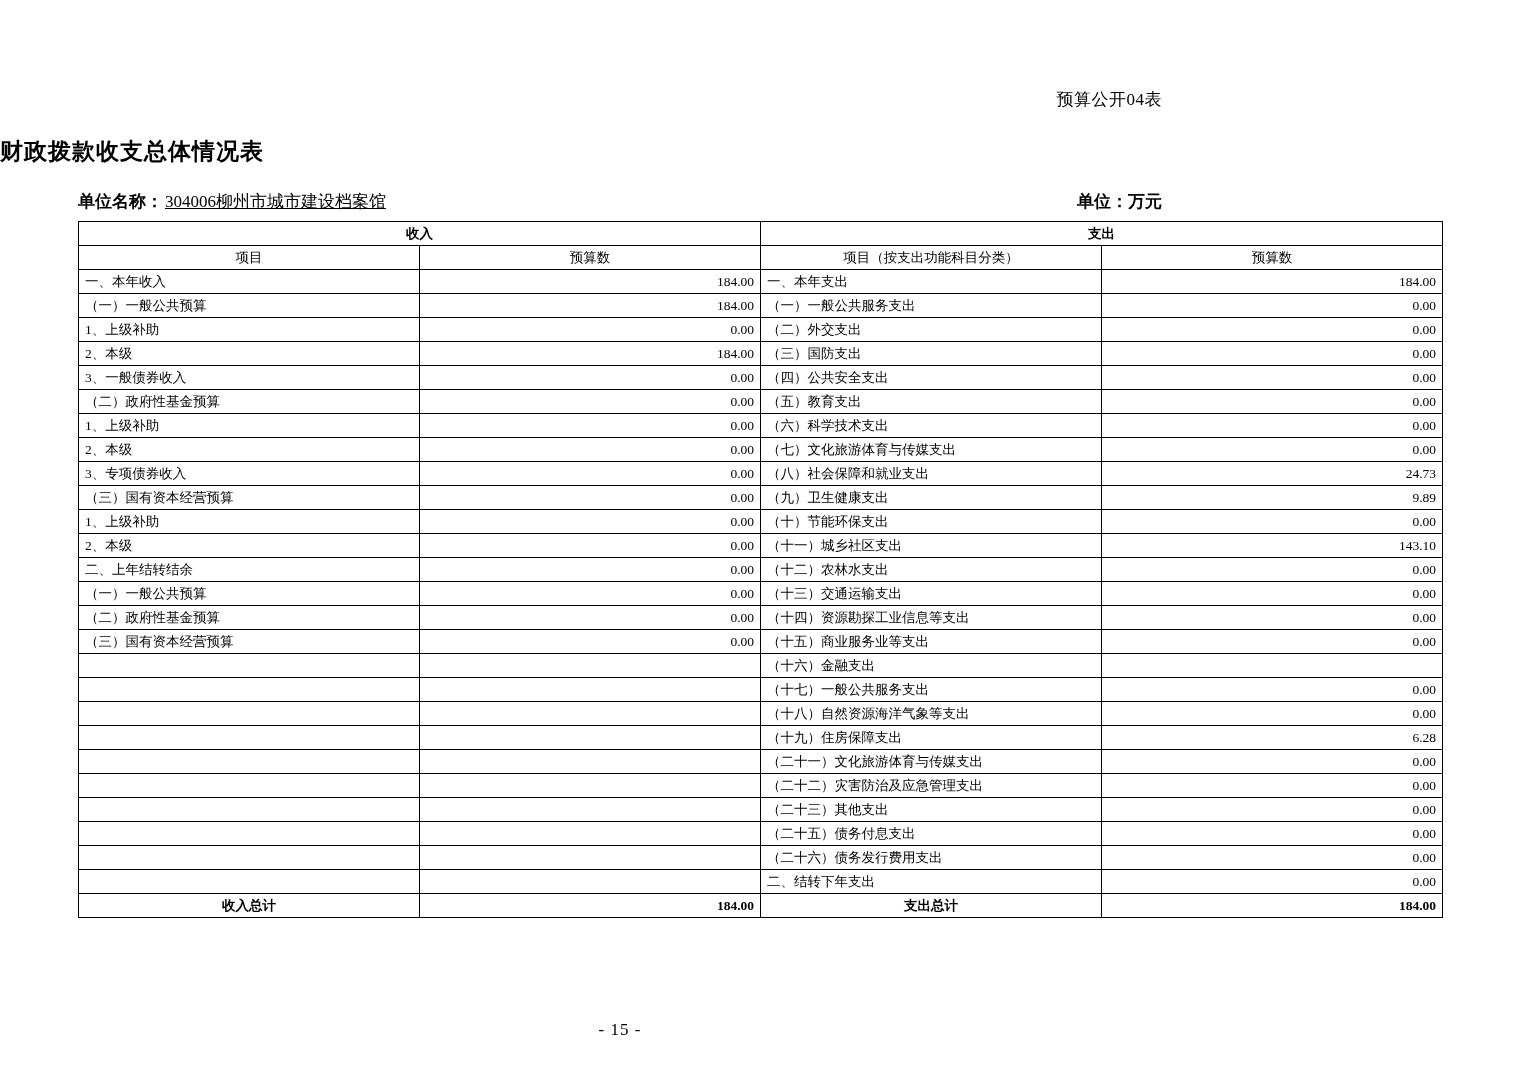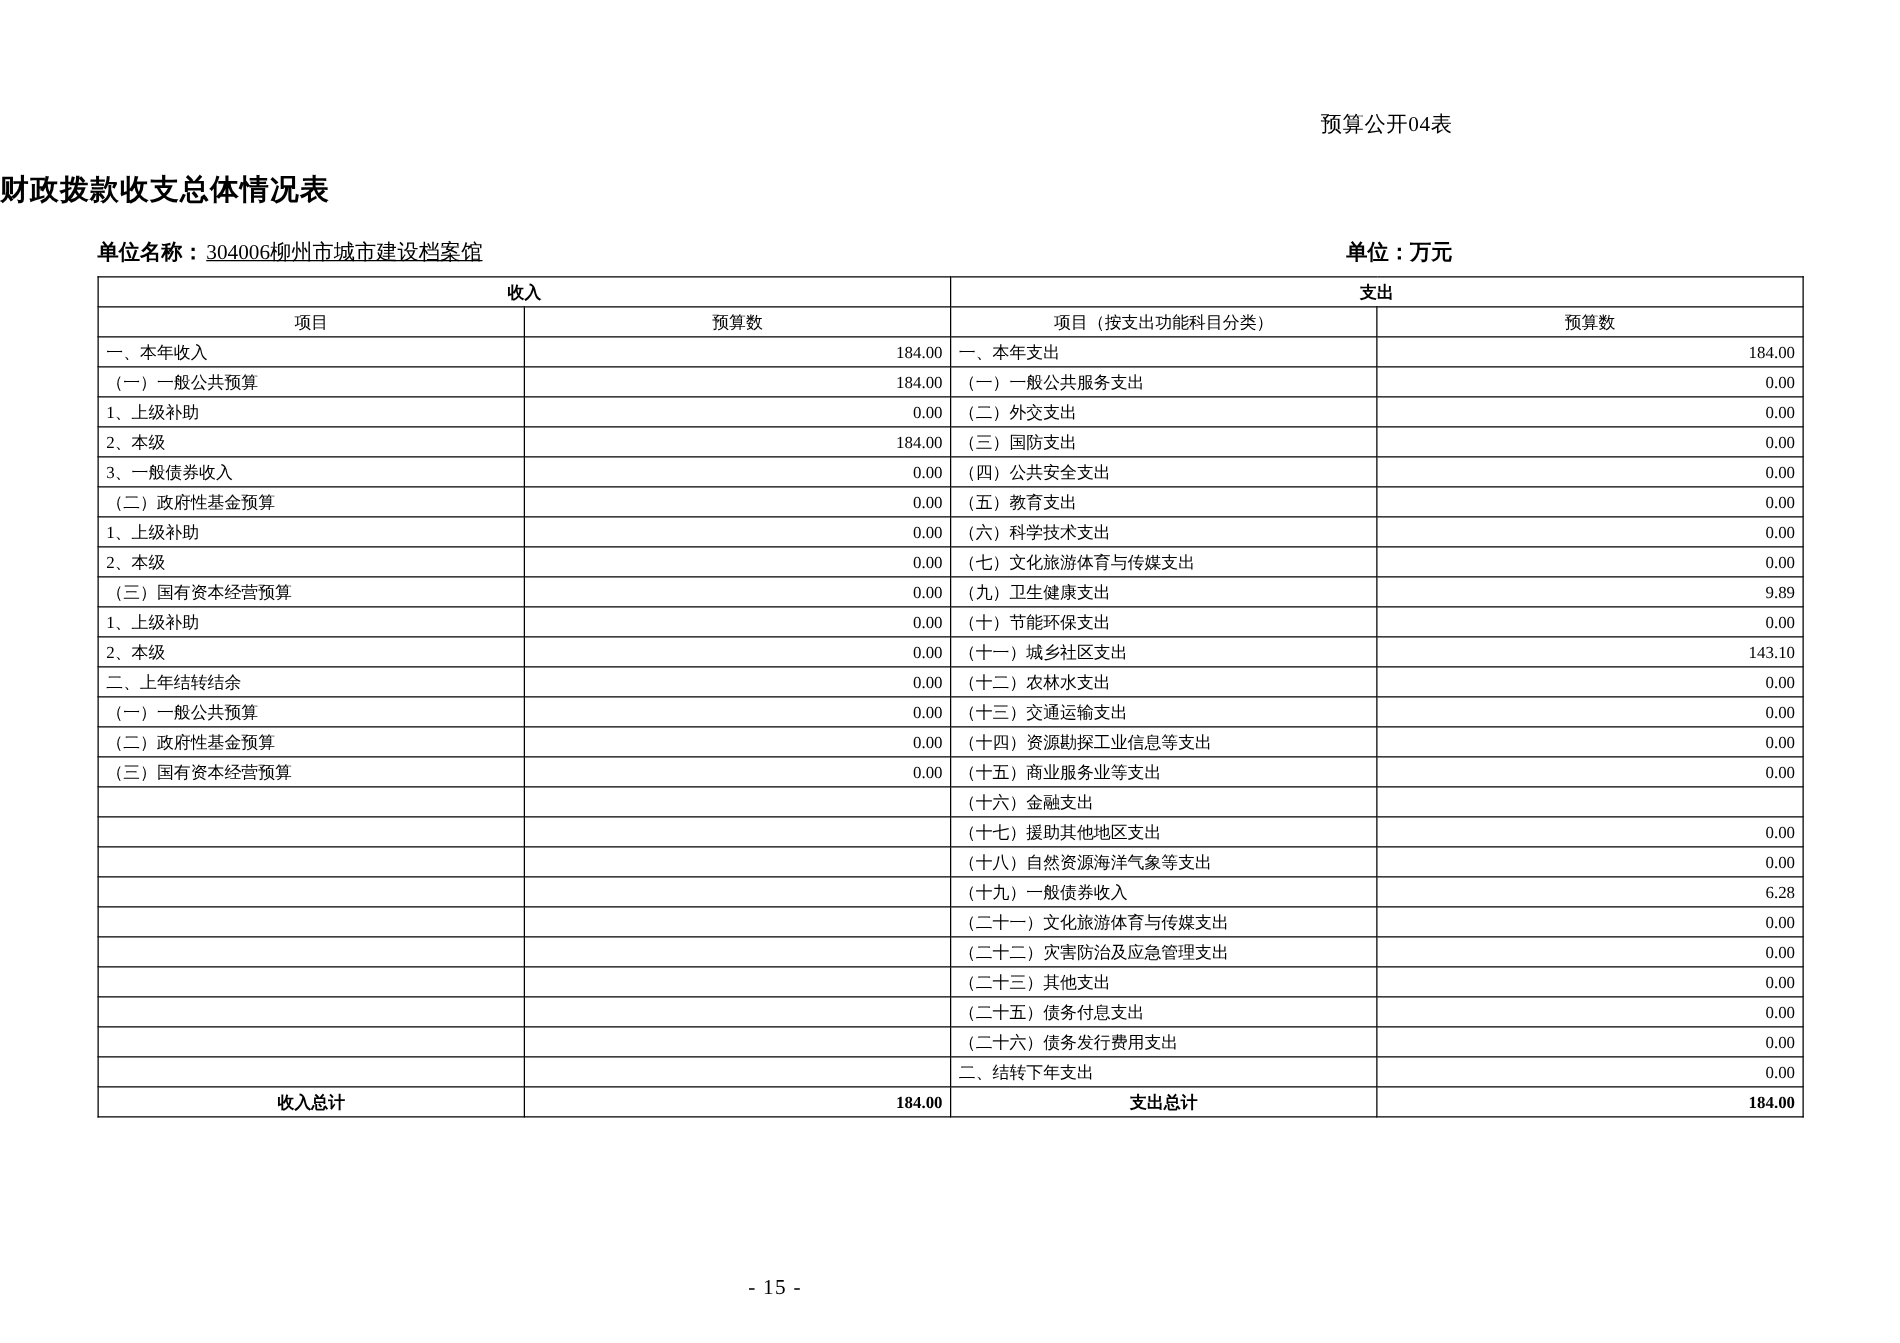--- a/index.html
+++ b/index.html
@@ -178,20 +178,26 @@
           <td class="indent1">（六）科学技术支出</td>
           <td class="right">0.00</td>
         </tr>
         <tr>
           <td class="indent2">2、本级</td>
           <td class="right">0.00</td>
           <td class="indent1">（七）文化旅游体育与传媒支出</td>
           <td class="right">0.00</td>
         </tr>
         <tr>
+          <td class="indent2">3、专项债券收入</td>
+          <td class="right">0.00</td>
+          <td class="indent1">（八）社会保障和就业支出</td>
+          <td class="right">24.73</td>
+        </tr>
+        <tr>
           <td class="indent1">（三）国有资本经营预算</td>
           <td class="right">0.00</td>
           <td class="indent1">（九）卫生健康支出</td>
           <td class="right">9.89</td>
         </tr>
         <tr>
           <td class="indent2">1、上级补助</td>
           <td class="right">0.00</td>
           <td class="indent1">（十）节能环保支出</td>
           <td class="right">0.00</td>
@@ -228,33 +234,33 @@
         </tr>
         <tr>
           <td></td>
           <td class="right"></td>
           <td class="indent1">（十六）金融支出</td>
           <td class="right"></td>
         </tr>
         <tr>
           <td></td>
           <td class="right"></td>
-          <td class="indent1">（十七）援助其他地区支出</td>
+          <td class="indent1">（十七）一般公共服务支出</td>
           <td class="right">0.00</td>
         </tr>
         <tr>
           <td></td>
           <td class="right"></td>
           <td class="indent1">（十八）自然资源海洋气象等支出</td>
           <td class="right">0.00</td>
         </tr>
         <tr>
           <td></td>
           <td class="right"></td>
-          <td class="indent1">（十九）一般债券收入</td>
+          <td class="indent1">（十九）住房保障支出</td>
           <td class="right">6.28</td>
         </tr>
         <tr>
           <td></td>
           <td class="right"></td>
           <td class="indent1">（二十一）文化旅游体育与传媒支出</td>
           <td class="right">0.00</td>
         </tr>
         <tr>
           <td></td>

